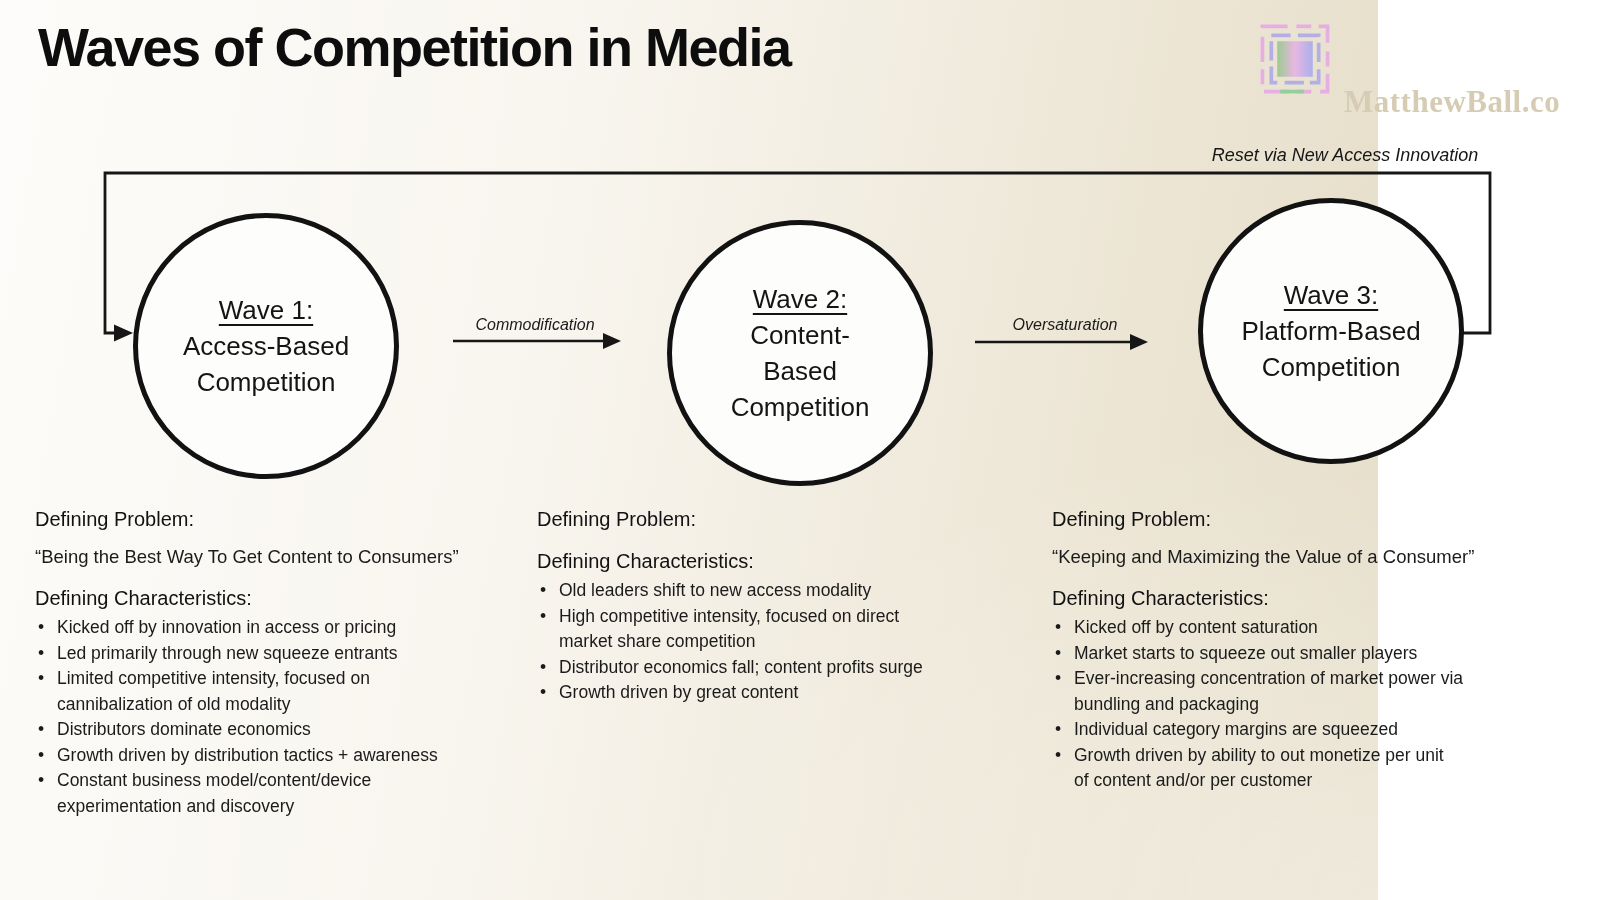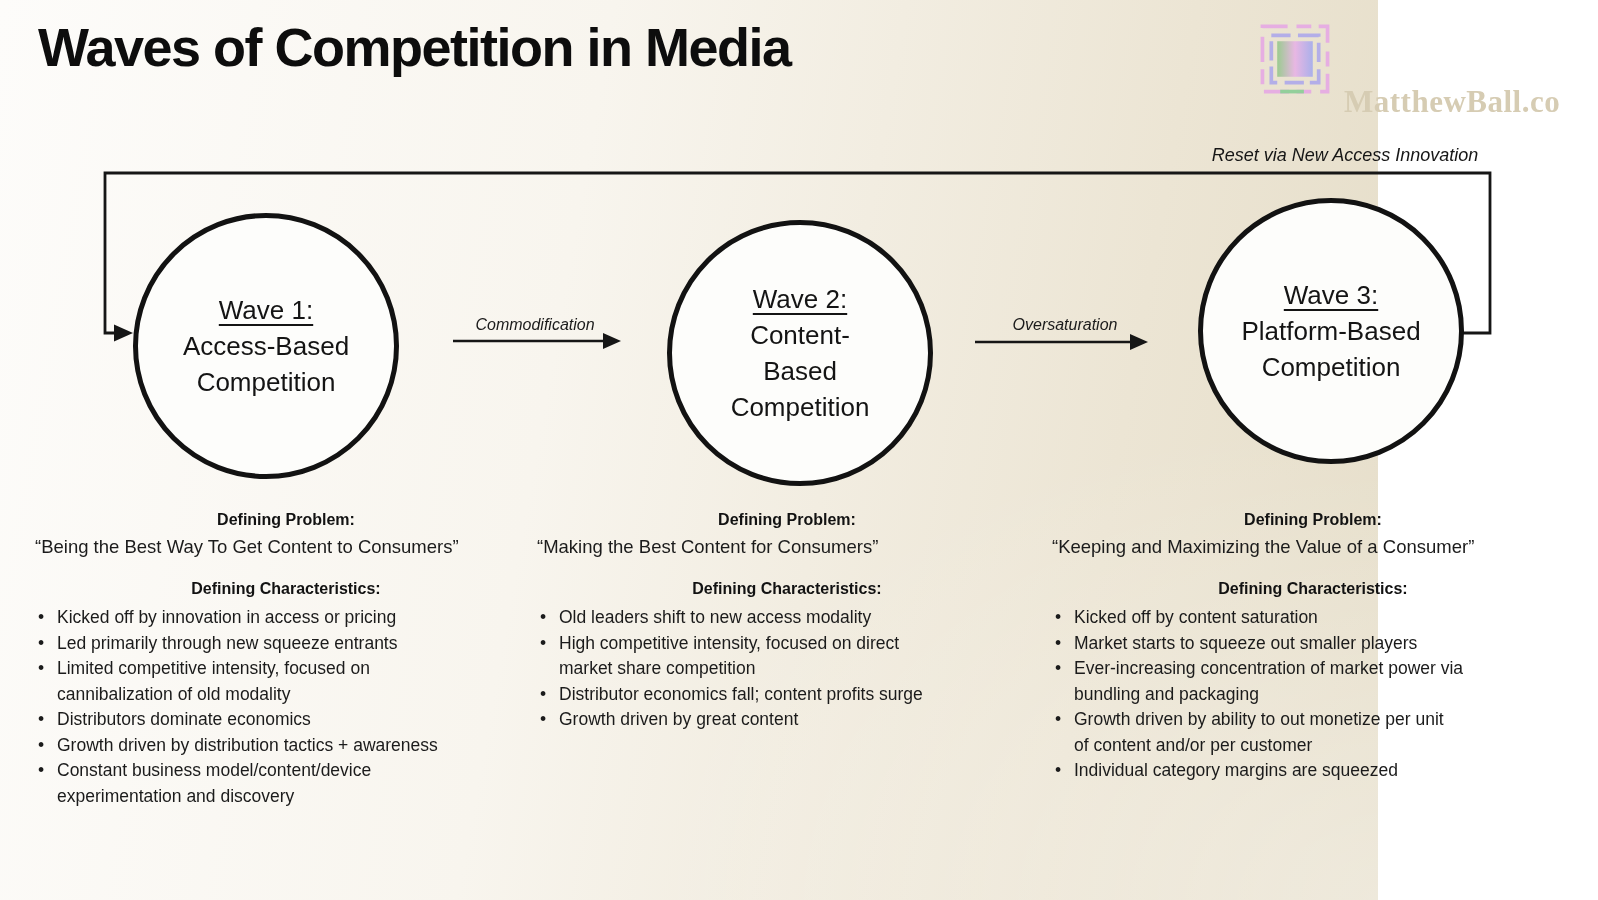--- a/index.html
+++ b/index.html
@@ -62,22 +62,22 @@
   .reset-label {
     position: absolute; z-index: 2; left: 1150px; top: 145px; width: 390px;
     font-style: italic; font-size: 18px; text-align: center; color: #161616;
   }
 
   
   .column { position: absolute; top: 506px; z-index: 2; }
   #column-1 { left: 35px;  width: 502px; }
   #column-2 { left: 537px; width: 500px; }
   #column-3 { left: 1052px; width: 522px; }
-  .block-title { font-size: 16px; font-weight: 700; line-height: 27px; color: #121212; text-align: center; }
-  .problem-quote { font-size: 18.5px; line-height: 26px; margin-top: 1px; }
+  .block-title { font-size: 20px; font-weight: 400; line-height: 27px; color: #121212; }
+  .problem-quote { font-size: 18.5px; line-height: 26px; margin-top: 11px; }
   .characteristics-title { margin-top: 15px; }
   .bullet-list { list-style: none; margin: 3px 0 0 0; padding: 0; }
   .bullet-list li {
     position: relative; padding-left: 22px;
     font-size: 17.5px; line-height: 25.5px;
     white-space: pre-line;
   }
   .bullet-list li::before {
     content: "\2022"; position: absolute; left: 3px; top: 0;
   }
@@ -152,39 +152,38 @@
 cannibalization of old modality</li>
       <li>Distributors dominate economics</li>
       <li>Growth driven by distribution tactics + awareness</li>
       <li>Constant business model/content/device
 experimentation and discovery</li>
     </ul>
   </div>
 
   <div class="column" id="column-2">
     <div class="block-title">Defining Problem:</div>
-    <div class="problem-quote">“Making the Best Content for Consumers”</div>
     <div class="block-title characteristics-title">Defining Characteristics:</div>
     <ul class="bullet-list">
       <li>Old leaders shift to new access modality</li>
       <li>High competitive intensity, focused on direct
 market share competition</li>
       <li>Distributor economics fall; content profits surge</li>
       <li>Growth driven by great content</li>
     </ul>
   </div>
 
   <div class="column" id="column-3">
     <div class="block-title">Defining Problem:</div>
     <div class="problem-quote">“Keeping and Maximizing the Value of a Consumer”</div>
     <div class="block-title characteristics-title">Defining Characteristics:</div>
     <ul class="bullet-list">
       <li>Kicked off by content saturation</li>
       <li>Market starts to squeeze out smaller players</li>
       <li>Ever-increasing concentration of market power via
 bundling and packaging</li>
+      <li>Individual category margins are squeezed</li>
       <li>Growth driven by ability to out monetize per unit
 of content and/or per customer</li>
-      <li>Individual category margins are squeezed</li>
     </ul>
   </div>
 
 </div>
 
 </body></html>

